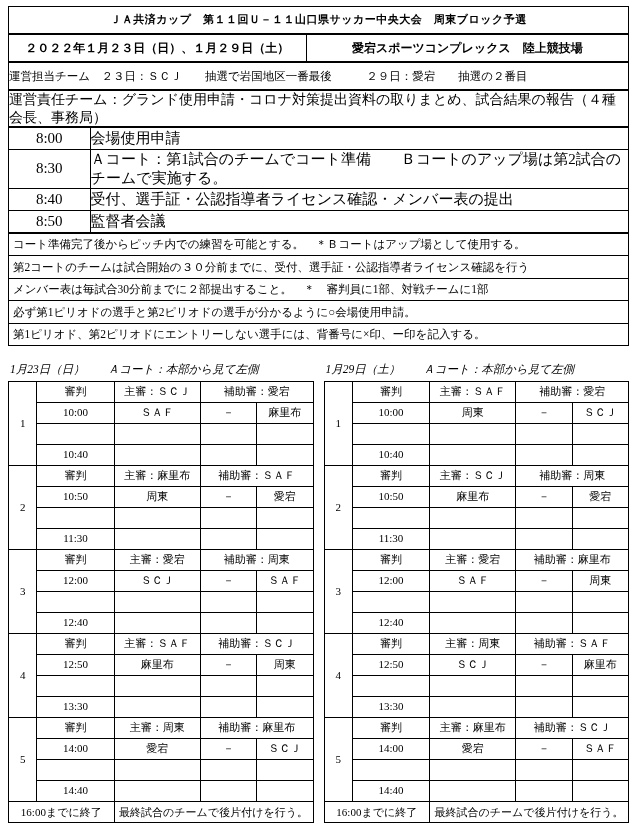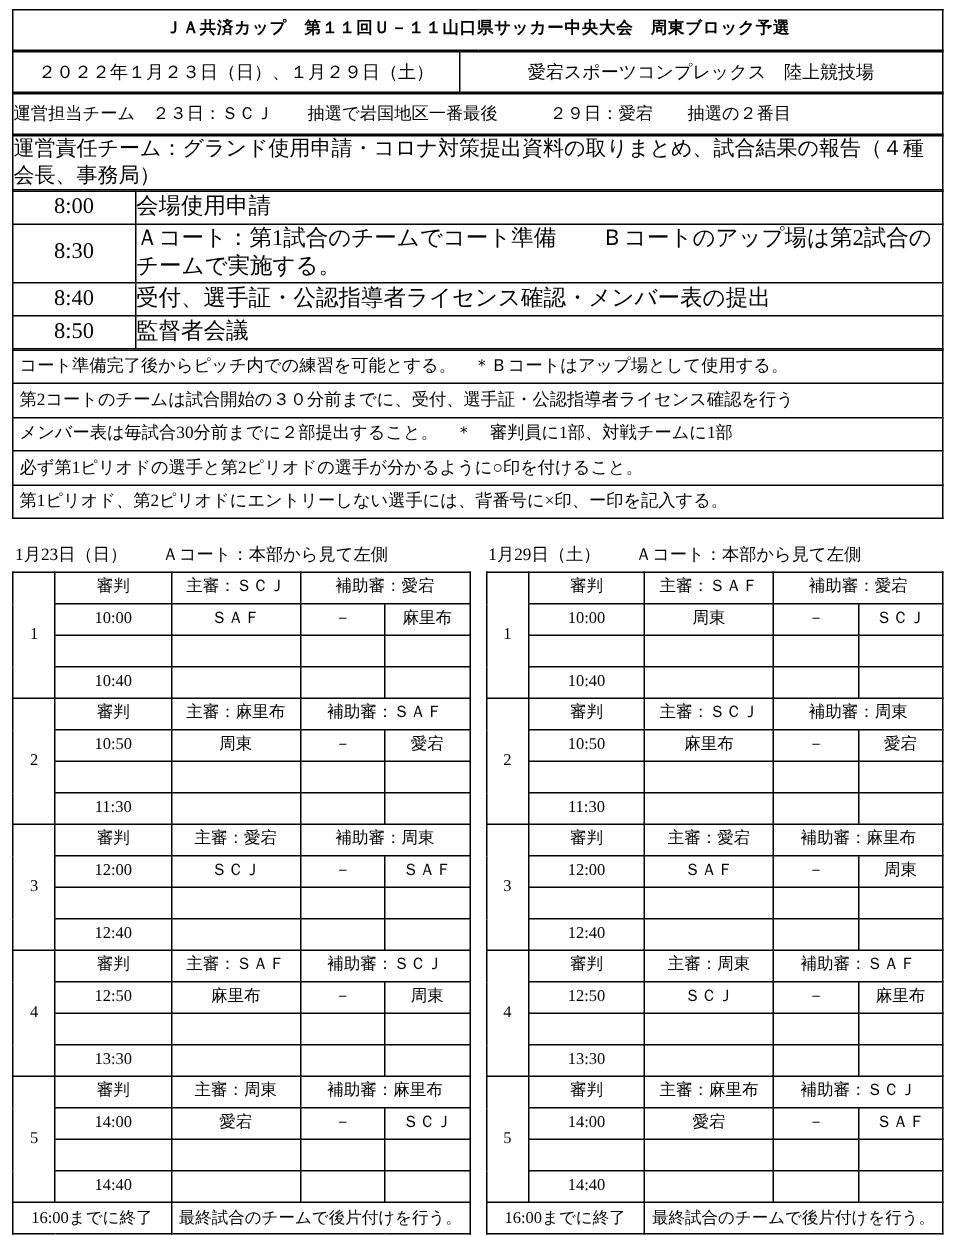--- a/index.html
+++ b/index.html
@@ -39,38 +39,39 @@
     border: 1px solid #000;
     height: 26px;
   }
   .title {
     font-size: 11px;
     font-weight: bold;
     letter-spacing: 0.5px;
   }
   .subtitle {
     font-size: 12px;
-    font-weight: normal;
+    font-weight: bold;
   }
   .left { text-align: left; padding-left: 0; }
 
   .sched-tbl td { height: 21px; font-size: 15px; }
   .notes-tbl td { height: 21.5px; font-size: 11.5px; text-align: left; padding-left: 4px; }
 
   
   .matchwrap {
     display: flex;
     gap: 10px;
   }
   .matchcol { width: 50%; }
   .mhead {
     font-size: 11.5px;
     text-align: left;
     padding: 2px 0 4px 2px;
     border: none;
+    font-style: italic;
   }
   .mtbl td { height: 20px; font-size: 11px; }
   .mtbl .idx { font-size: 11px; }
   .dash { font-size: 11px; }
   .last td { height: 20px; }
   .two-line { font-size: 10.5px; line-height: 1.15; font-family: Liberation Serif, serif; }
 </style>
 </head>
 <body>
 
@@ -135,21 +136,21 @@
     <tr>
       <td>コート準備完了後からピッチ内での練習を可能とする。　＊Ｂコートはアップ場として使用する。</td>
     </tr>
     <tr>
       <td>第2コートのチームは試合開始の３０分前までに、受付、選手証・公認指導者ライセンス確認を行う</td>
     </tr>
     <tr>
       <td>メンバー表は毎試合30分前までに２部提出すること。　＊　審判員に1部、対戦チームに1部</td>
     </tr>
     <tr>
-      <td>必ず第1ピリオドの選手と第2ピリオドの選手が分かるように○印を付けること。</td>
+      <td>必ず第1ピリオドの選手と第2ピリオドの選手が分かるように○会場使用申請。</td>
     </tr>
     <tr>
       <td>第1ピリオド、第2ピリオドにエントリーしない選手には、背番号に×印、ー印を記入する。</td>
     </tr>
   </tbody>
     </table>
 
   <div style="height:14px"></div>
 
   <div class="matchwrap">

